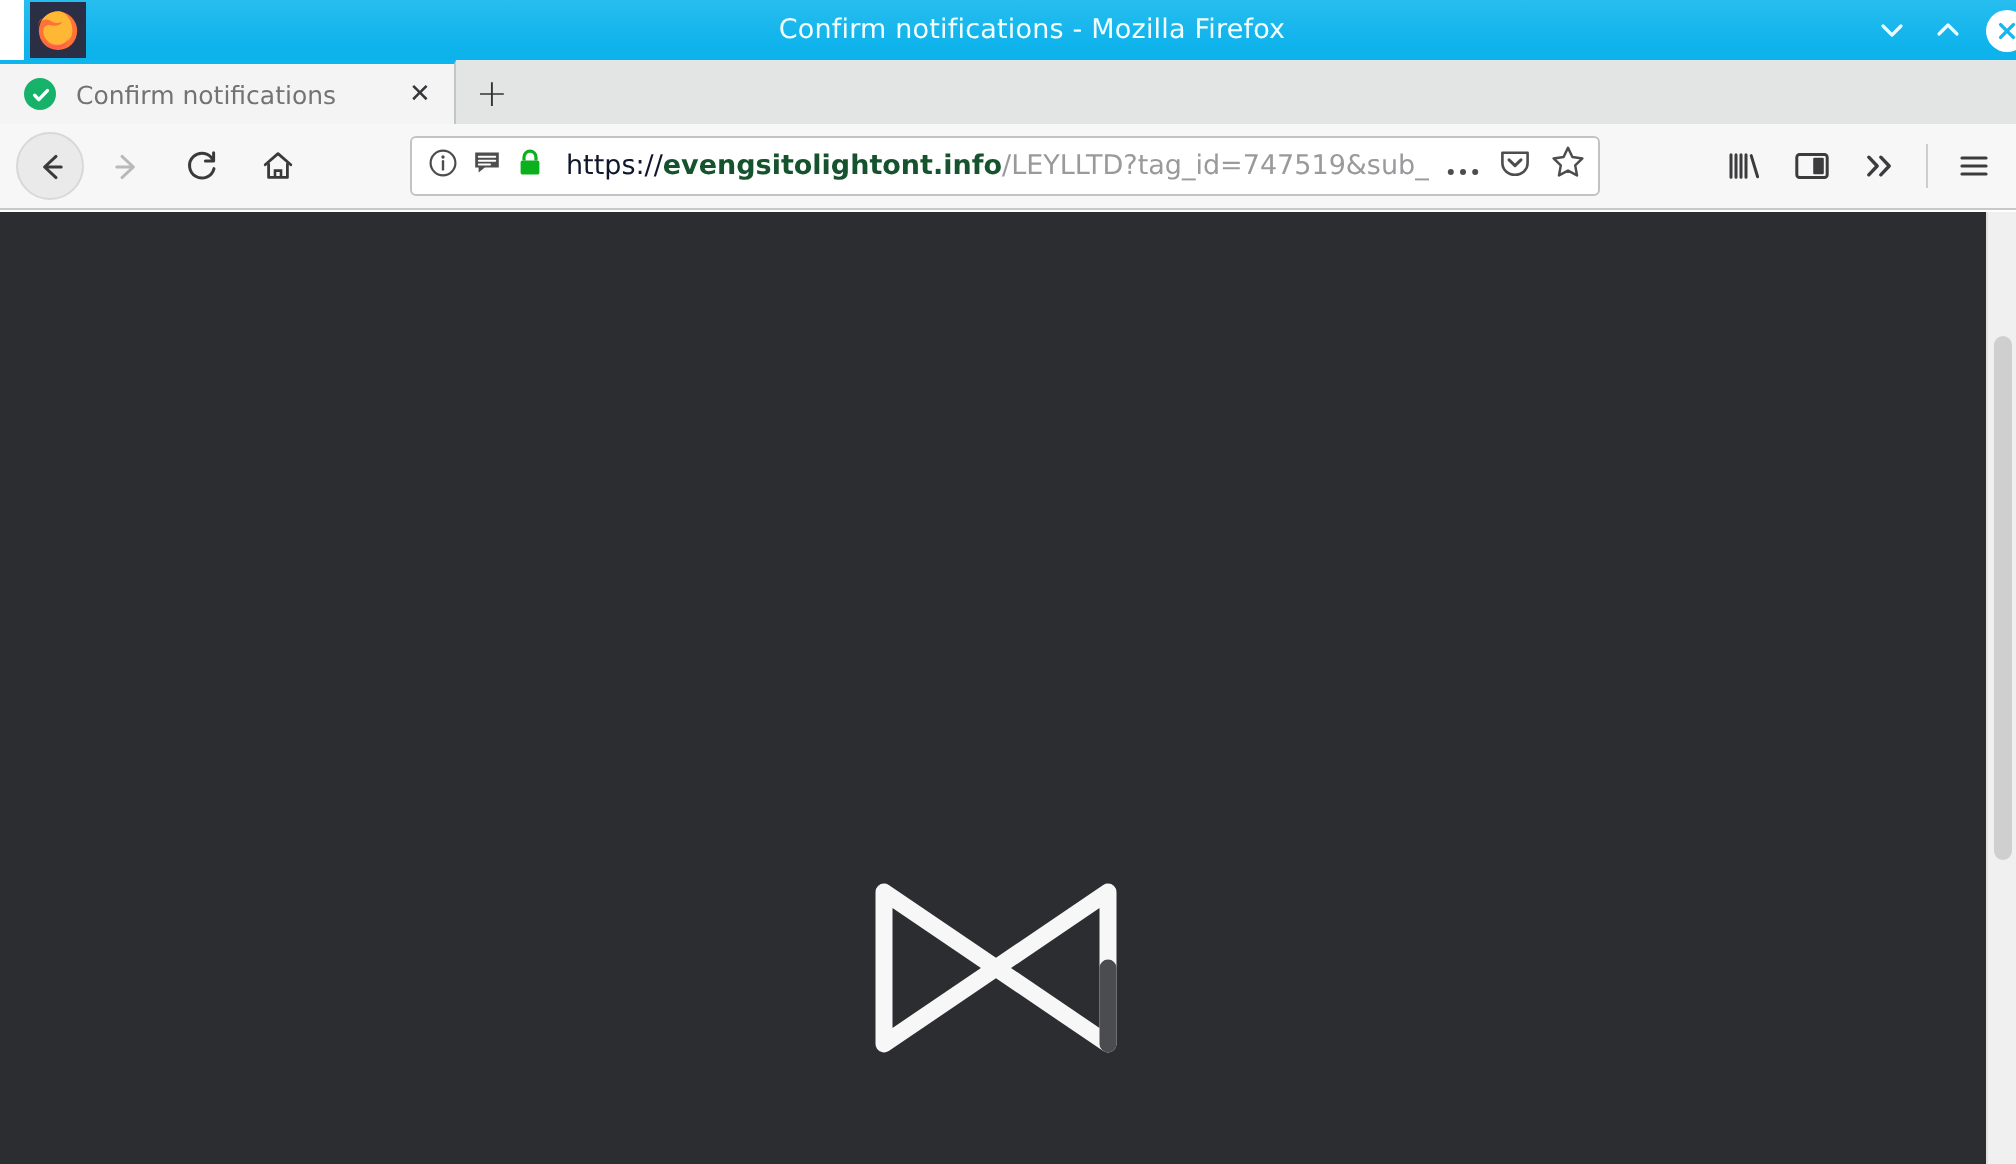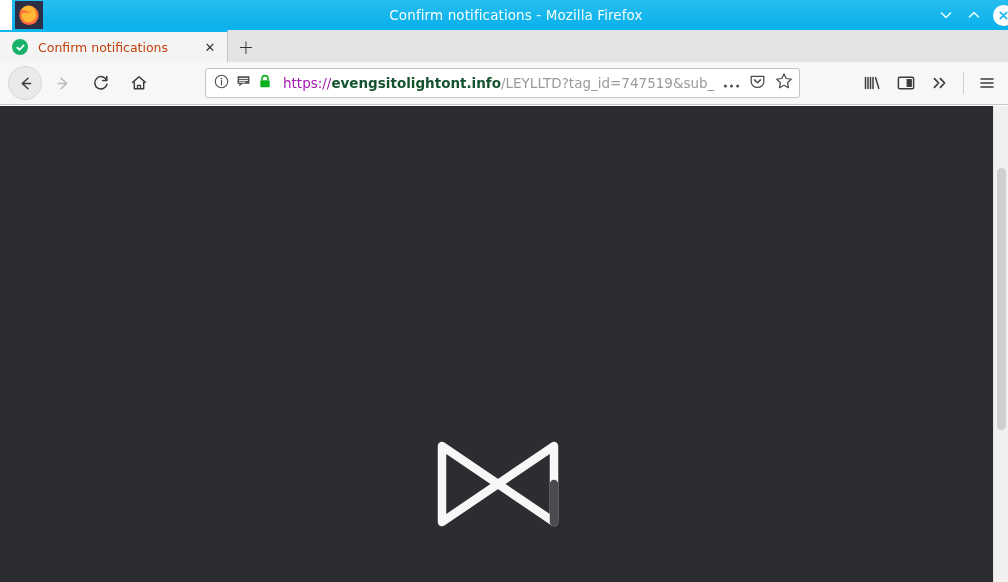--- a/index.html
+++ b/index.html
@@ -95,21 +95,21 @@
     width: 16px; height: 16px;
     border-radius: 50%;
     background: #17b26a;
     color: #ffffff;
     display: flex; align-items: center; justify-content: center;
     flex: none;
     margin-right: 10px;
   }
   .tab-title {
     font-size: 12.5px;
-    color: #c2410c;
+    color: #737373;
     white-space: nowrap;
     overflow: hidden;
     text-overflow: ellipsis;
     flex: 1;
     font-family: "DejaVu Sans", "Liberation Sans", sans-serif;
   }
   .tab-close {
     width: 20px; height: 20px;
     display: flex; align-items: center; justify-content: center;
     color: #35353a;
@@ -177,21 +177,21 @@
     margin-left: 11px;
     white-space: nowrap;
     overflow: hidden;
     color: #9a9a9d;
     font-family: "DejaVu Sans", "Liberation Sans", sans-serif;
   }
   .url-text .host {
     color: #14532d;
     font-weight: bold;
   }
-  .url-text .scheme { color: #a21caf; }
+  .url-text .scheme { color: #0f172a; }
   .url-actions {
     display: flex; align-items: center; gap: 9px;
     flex: none;
     color: #4d4d4f;
     padding-left: 8px;
   }
   .toolbar-right {
     position: absolute;
     right: 6px; top: 68px;
     height: 30px;

